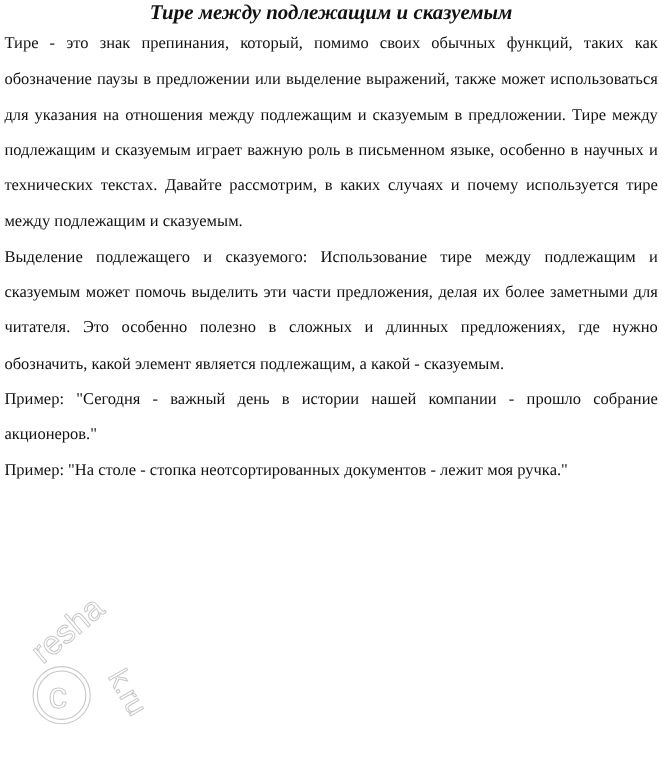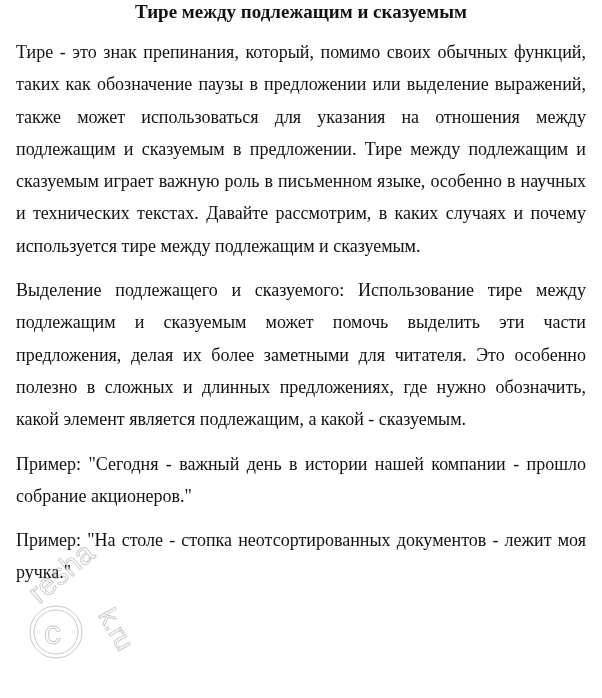--- a/index.html
+++ b/index.html
@@ -21,26 +21,27 @@
       top: 0;
       width: 594px;
     }
     .title {
       text-align: center;
       font-size: 19px;
       line-height: 22px;
       margin: 0;
       padding-top: 1px;
       height: 23px;
+      font-style: italic;
     }
     .para {
-      font-size: 18px;
+      font-size: 15px;
       line-height: 32.3px;
       text-align: justify;
-      margin: 12px;
+      margin: 0;
       padding: 0;
     }
     .para.last-line-normal {
       text-align-last: left;
     }
     .watermark {
       position: absolute;
       left: 8px;
       top: 540px;
       width: 140px;

